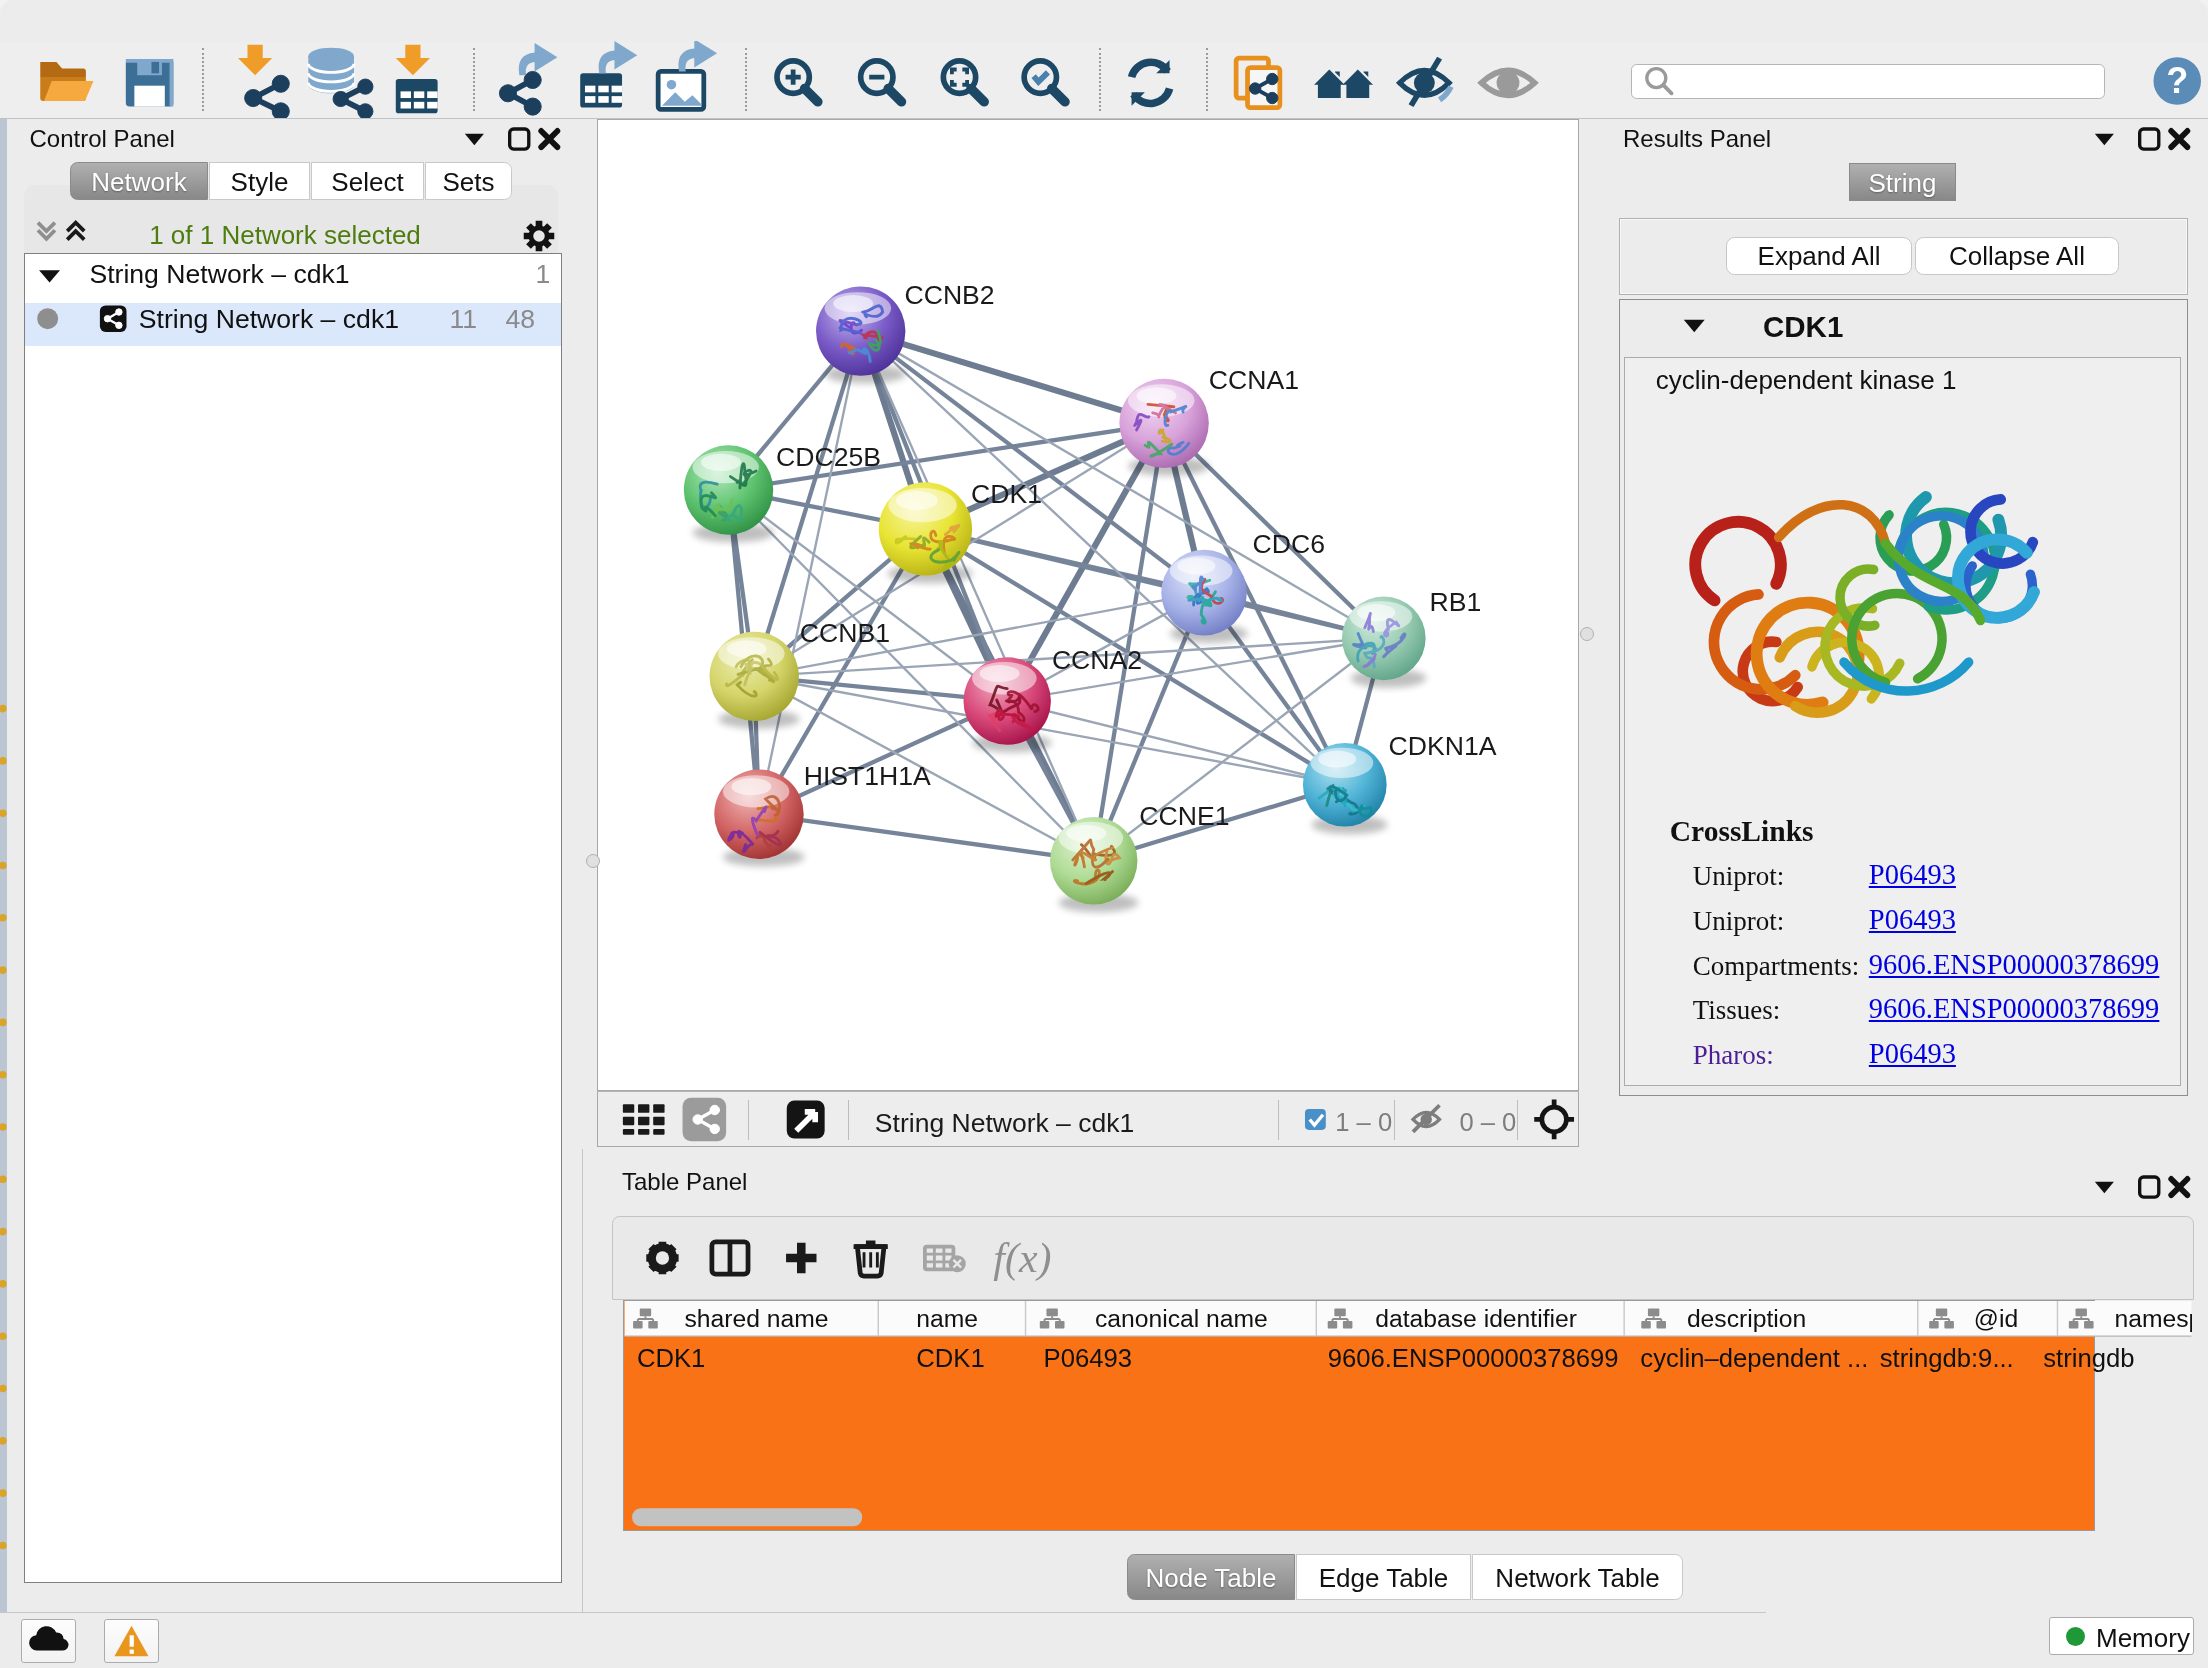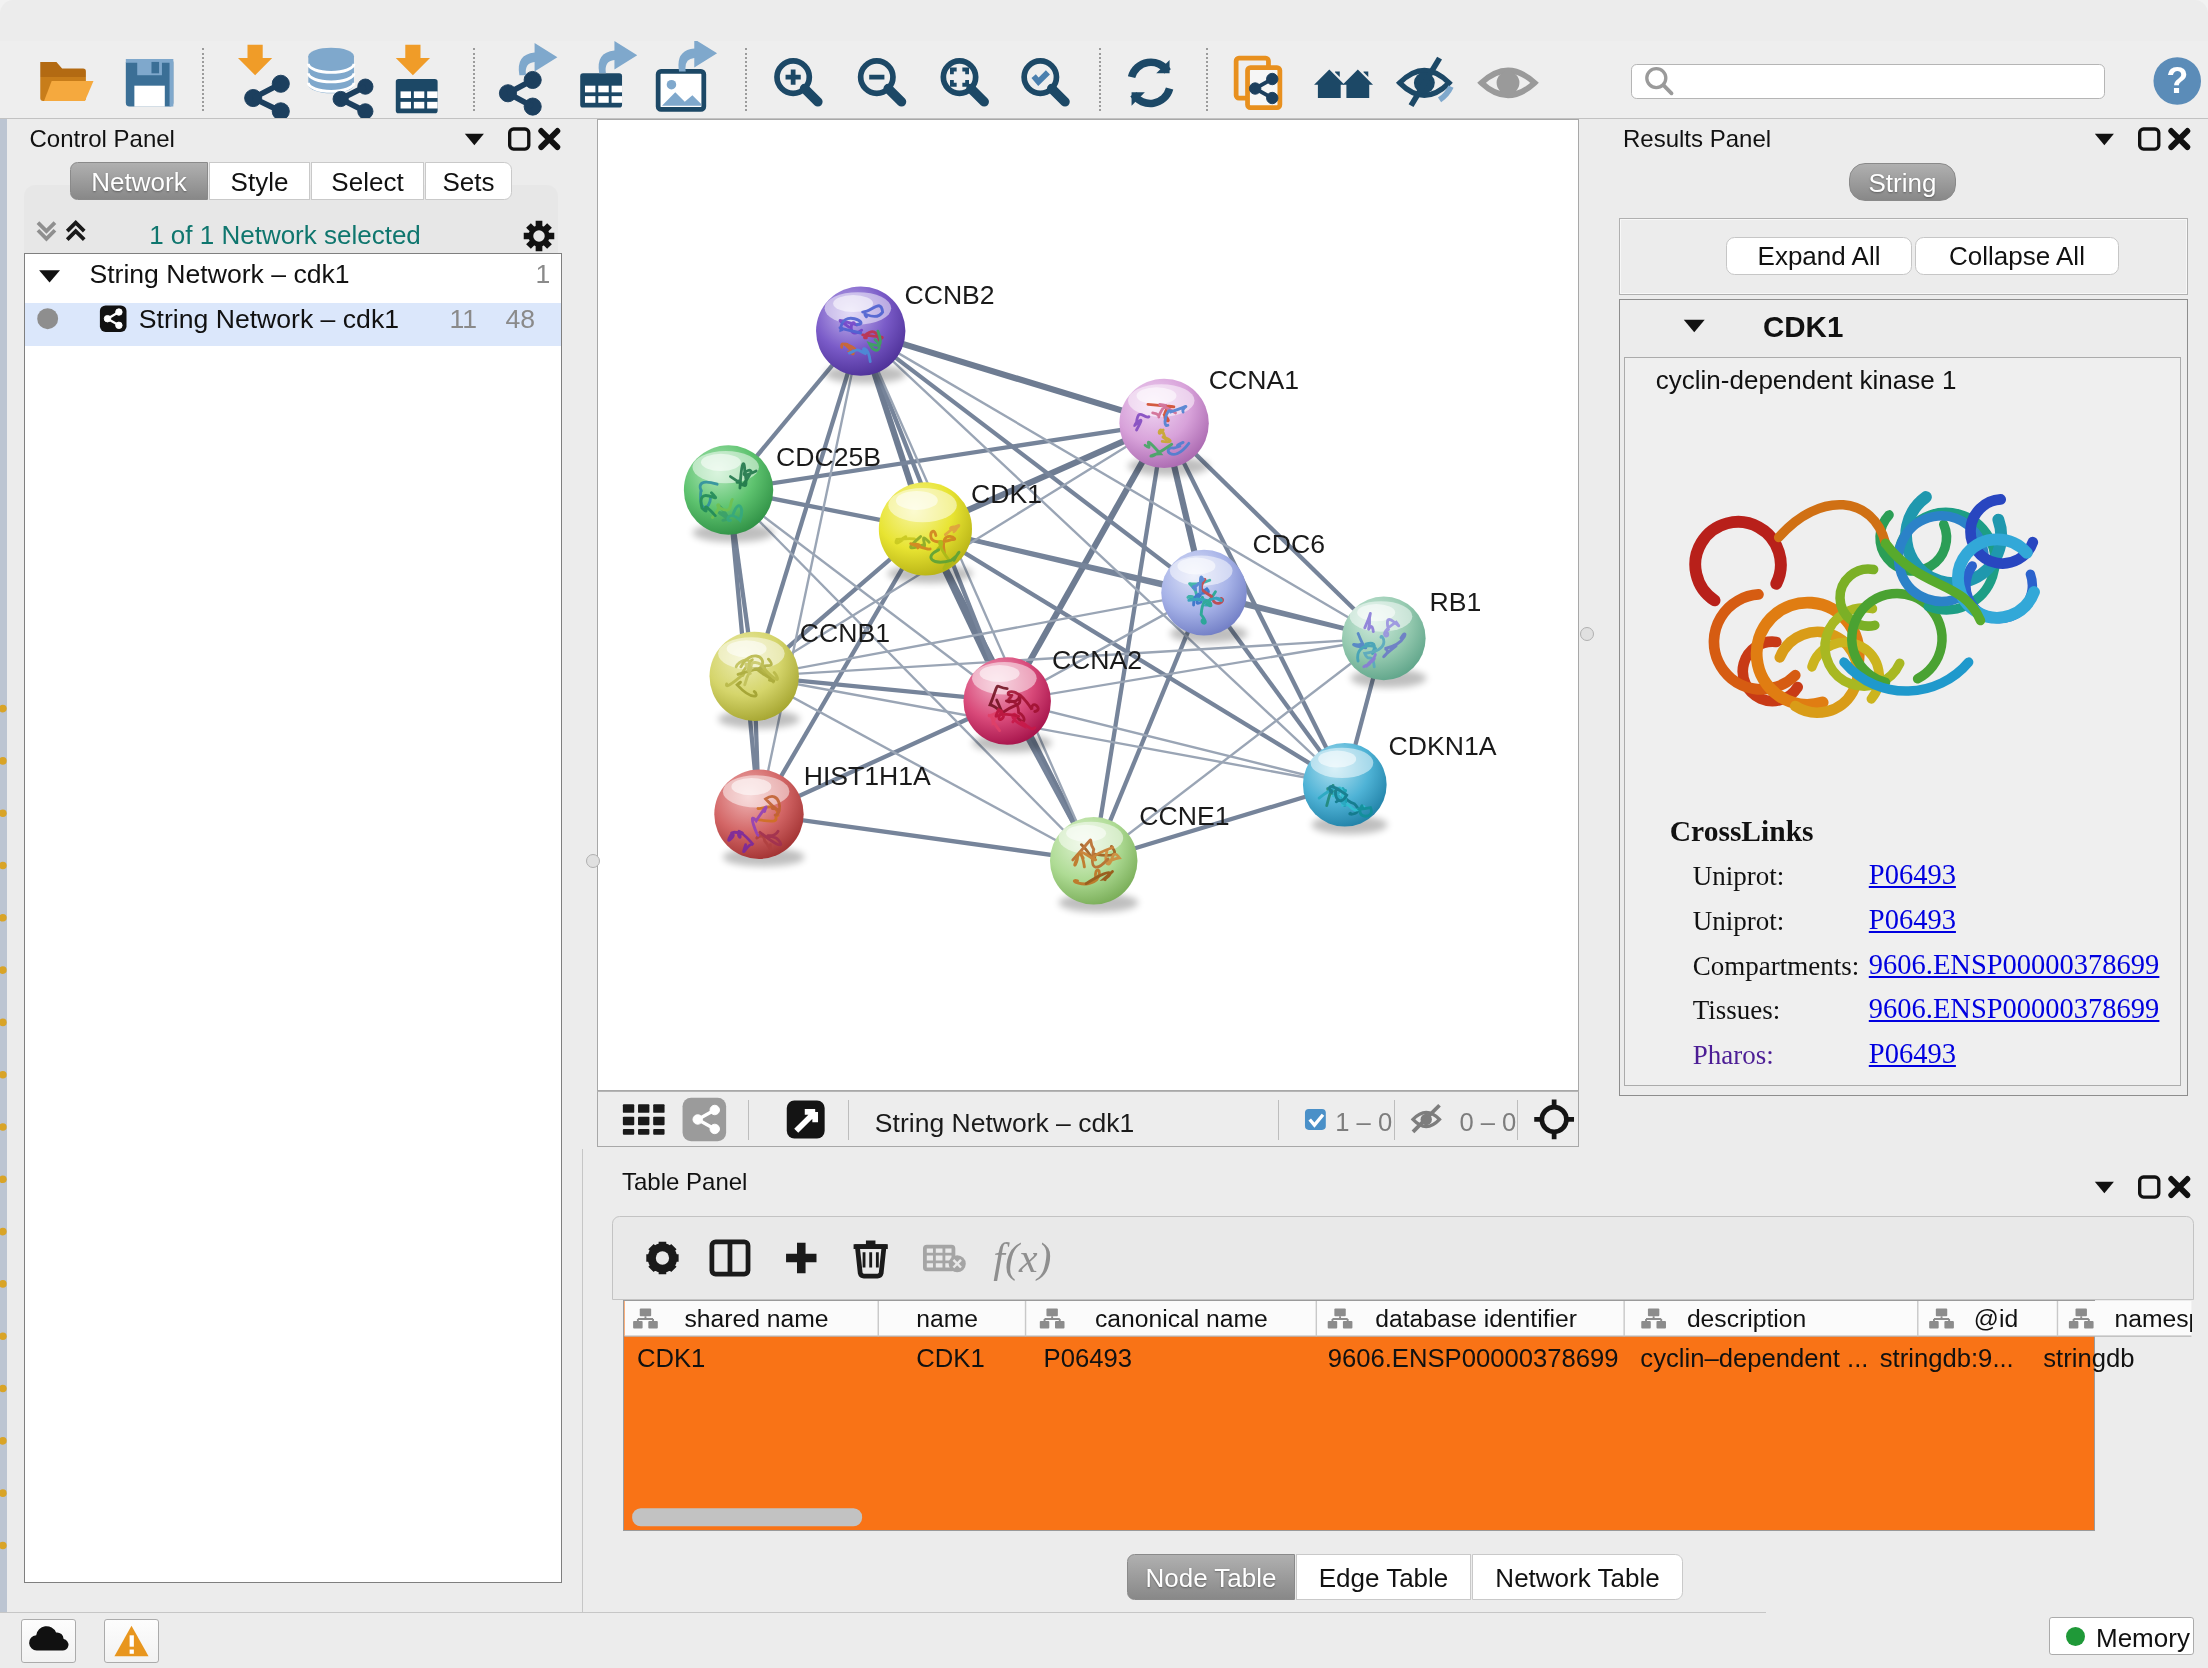--- a/index.html
+++ b/index.html
@@ -230,21 +230,21 @@
     <div class="cp-container"></div>
     <div class="tab tabsel abs" style="left:70px;top:162px;width:138px;height:38px;line-height:38px;border-radius:7.6px 0 0 7.6px;">Network</div>
     <div class="tab abs" style="left:209px;top:162px;width:101px;height:38px;line-height:38px;">Style</div>
     <div class="tab abs" style="left:311px;top:162px;width:113px;height:38px;line-height:38px;text-align:center;">Select</div>
     <div class="tab abs" style="left:425px;top:162px;width:87px;height:38px;line-height:38px;border-radius:0 7.6px 7.6px 0;">Sets</div>
 
     <svg class="abs" style="left:34px;top:217px;" width="57" height="34" viewBox="0 0 60 36">
       <path d="M4,6 l9,9 l9,-9 M4,14 l9,9 l9,-9" stroke="#8f8f8f" stroke-width="4" fill="none"></path>
       <path d="M35,15 l9,-9 l9,9 M35,24 l9,-9 l9,9" stroke="#1a1a1a" stroke-width="4" fill="none"></path>
     </svg>
-    <div class="abs" style="left:114px;top:220px;width:342px;text-align:center;font-size:26px;color:#0f766e;">1 of 1 Network selected</div>
+    <div class="abs" style="left:114px;top:220px;width:342px;text-align:center;font-size:26px;color:#4d7c0f;">1 of 1 Network selected</div>
     <svg class="abs" style="left:518px;top:215px;" width="42" height="42" viewBox="0 0 44 44">
       <g fill="#111">
           <circle cx="22" cy="22" r="11"></circle>
       <g stroke="#111" stroke-width="7">
             <path d="M22,6 v32 M6,22 h32 M11,11 l22,22 M33,11 l-22,22"></path>
           </g>
       <circle cx="22" cy="22" r="6" fill="#e7e7e7"></circle>
         </g>
     </svg>
     <div class="cp-list">
@@ -621,21 +621,21 @@
     <div class="abs" style="left:1395px;top:1150px;width:14.3px;height:14.3px;border-radius:50%;background:#d6d6d6;border:1px solid #b0b0b0;"></div>
   </div>
 
   <div id="resultspanel">
     <div class="ptitle abs" style="left:1623px;top:125px;">Results Panel</div>
     <svg class="abs" style="left:2091px;top:126px;" width="105" height="27" viewBox="0 0 110 28">
       <path d="M4,8 h20 l-10,12 z" fill="#111"></path>
       <rect x="51" y="3" width="20" height="21" rx="4" fill="none" stroke="#111" stroke-width="3.5"></rect>
       <path d="M84,5 l17,17 M101,5 l-17,17" stroke="#111" stroke-width="6" stroke-linecap="round"></path>
     </svg>
-    <div class="tab tabsel abs" style="left:1849px;top:163px;width:107px;height:38px;line-height:38px;border-radius:16px;">String</div>
+    <div class="tab tabsel abs" style="left:1849px;top:163px;width:107px;height:38px;line-height:38px;border-radius:0;">String</div>
     <div class="rp-box1">
       <div class="btn" style="left:74px;top:18px;width:186px;height:38px;line-height:36px;margin-left:32px;">Expand All</div>
       <div class="btn" style="left:295px;top:18px;width:204px;height:38px;line-height:36px;">Collapse All</div>
     </div>
     <div class="rp-box2">
       <svg class="abs" style="left:60px;top:13.3px;" width="28.5" height="25" viewBox="0 0 30 26">
           <path d="M4,7 h22 l-11,13 z" fill="#111"></path>
         </svg>
       <div class="abs" style="left:143px;top:9.5px;font-size:29.5px;font-weight:bold;color:#111;">CDK1</div>
       <div class="rp-inner">

